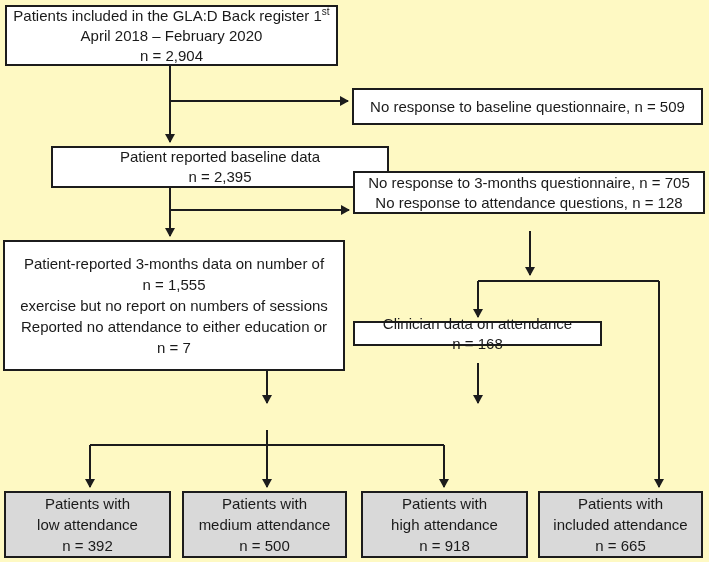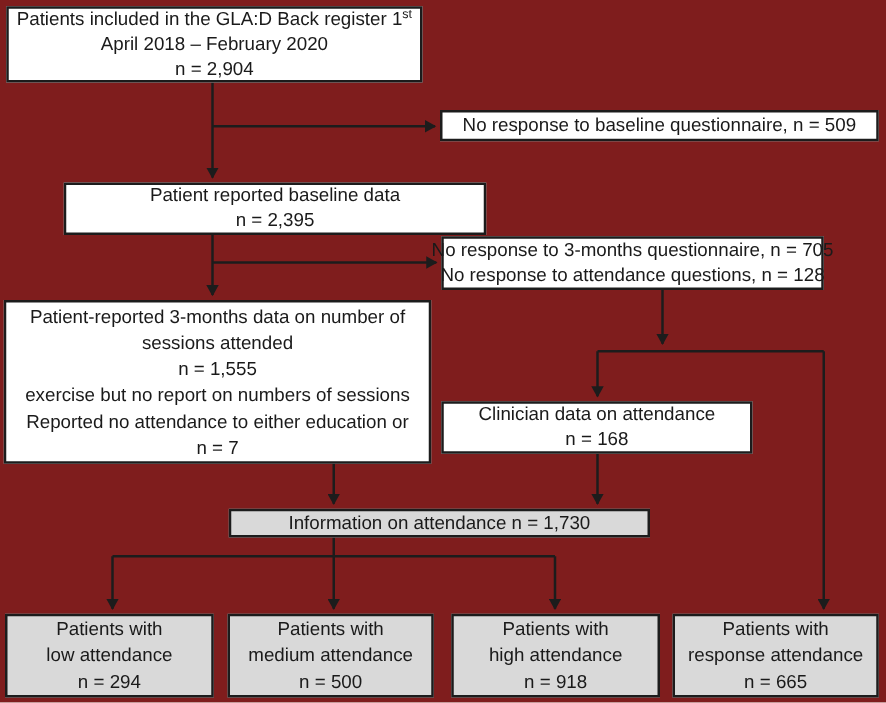--- a/index.html
+++ b/index.html
@@ -1,20 +1,20 @@
 <!DOCTYPE html>
 <html><head>
 <meta charset="utf-8">
 <style>
   html,body{margin:0;padding:0;background:#ffffff;}
   *{box-sizing:border-box;}
   .canvas{
     position:relative;
     width:709px;height:562px;
-    background:#7f1d1d;
+    background:#fef9c3;
     font-family:"Liberation Sans","DejaVu Sans",sans-serif;
     color:#1a1a1a;
     overflow:hidden;
   }
   svg.connectors{position:absolute;left:0;top:0;z-index:0;}
   .box{
     position:absolute;
     z-index:1;
     background:#ffffff;
     border:2px solid #1c1c1c;
@@ -25,25 +25,25 @@
     text-align:center;
     font-size:15px;
     line-height:20px;
   }
   .box.gray{background:#d9d9d9;}
   .box .ln{display:block;white-space:nowrap;}
   sup{font-size:10px;line-height:0;vertical-align:super;}
 
   
   #b-register        {left:5px;  top:5px;   width:333px; height:61px;}
-  #b-nores-baseline  {left:352px;top:88px;  width:351px; height:25px; line-height:21px;}
+  #b-nores-baseline  {left:352px;top:88px;  width:351px; height:37px; line-height:21px;}
   #b-baseline-data   {left:3px;  top:146px; width:338px; height:42px;margin-left:48px;}
-  #b-nores-3months   {left:353px;top:189px; width:306px; height:43px;}
+  #b-nores-3months   {left:353px;top:171px; width:352px; height:43px;}
   #b-patient-3months {left:3px;  top:240px; width:342px; height:131px; line-height:21px;}
-  #b-clinician       {left:353px;top:321px; width:249px; height:42px;}
+  #b-clinician       {left:353px;top:321px; width:249px; height:25px;}
   #b-info            {left:183px;top:407px; width:337px; height:23px; line-height:19px;}
   #b-low             {left:4px;  top:491px; width:167px; height:67px; line-height:21px;}
   #b-medium          {left:182px;top:491px; width:165px; height:67px; line-height:21px;}
   #b-high            {left:361px;top:491px; width:167px; height:67px; line-height:21px;}
   #b-unknown         {left:538px;top:491px; width:165px; height:67px; line-height:21px;}
 </style>
 </head>
 <body>
 
 <div class="canvas">
@@ -87,53 +87,49 @@
     <span class="ln">n = 2,395</span>
   </div>
 
   <div class="box" id="b-nores-3months">
     <span class="ln">No response to 3-months questionnaire, n = 705</span>
     <span class="ln">No response to attendance questions, n = 128</span>
   </div>
 
   <div class="box" id="b-patient-3months">
     <span class="ln">Patient-reported 3-months data on number of</span>
-    <span class="ln">sessions attended</span>
     <span class="ln">n = 1,555</span>
     <span class="ln">exercise but no report on numbers of sessions</span>
     <span class="ln">Reported no attendance to either education or</span>
     <span class="ln">n = 7</span>
   </div>
 
   <div class="box" id="b-clinician">
     <span class="ln">Clinician data on attendance</span>
     <span class="ln">n = 168</span>
   </div>
 
-  <div class="box gray" id="b-info">
-    <span class="ln">Information on attendance n = 1,730</span>
-  </div>
 
   <div class="box gray" id="b-low">
     <span class="ln">Patients with</span>
     <span class="ln">low attendance</span>
-    <span class="ln">n = 294</span>
+    <span class="ln">n = 392</span>
   </div>
 
   <div class="box gray" id="b-medium">
     <span class="ln">Patients with</span>
     <span class="ln">medium attendance</span>
     <span class="ln">n = 500</span>
   </div>
 
   <div class="box gray" id="b-high">
     <span class="ln">Patients with</span>
     <span class="ln">high attendance</span>
     <span class="ln">n = 918</span>
   </div>
 
   <div class="box gray" id="b-unknown">
     <span class="ln">Patients with</span>
-    <span class="ln">response attendance</span>
+    <span class="ln">included attendance</span>
     <span class="ln">n = 665</span>
   </div>
 
 </div>
 
 </body></html>

